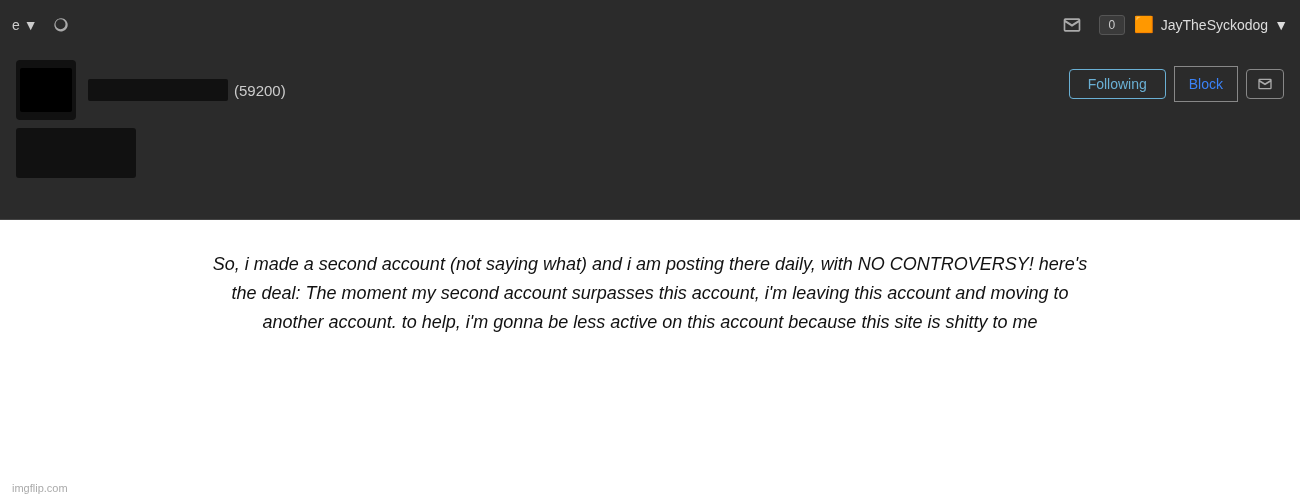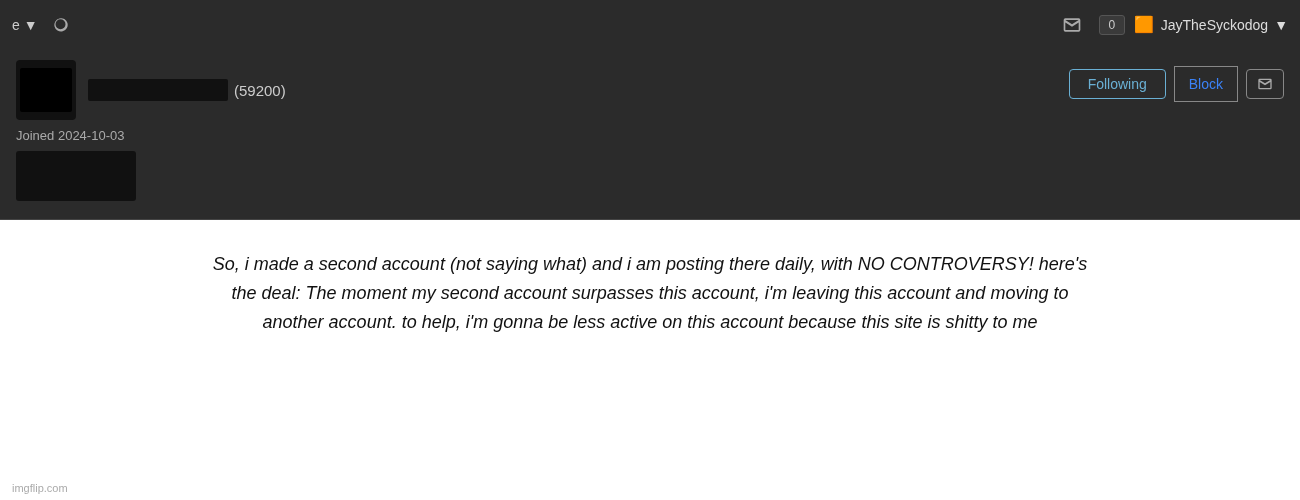--- a/index.html
+++ b/index.html
@@ -247,21 +247,20 @@
 <div class="profile-header">
   <div class="profile-top-row">
     <div class="avatar-placeholder"></div>
     <div>
       <div class="username-row">
         <span class="username-blurred"></span>
         <span class="username-score">(59200)</span>
       </div>
     </div>
   </div>
-  <div class="join-date">Joined 2024-10-03</div>
   <div class="profile-image-placeholder"></div>
 
   <div class="profile-actions">
     <button class="btn-following">Following</button>
     <button class="btn-block">Block</button>
     <button class="btn-mail">
       <svg width="16" height="16" viewBox="0 0 24 24">
         <path d="M20 4H4a2 2 0 0 0-2 2v12a2 2 0 0 0 2 2h16a2 2 0 0 0 2-2V6a2 2 0 0 0-2-2zm0 2-8 5-8-5h16zm0 12H4V9l8 5 8-5v9z" fill="#aaa"></path>
       </svg>
     </button>

